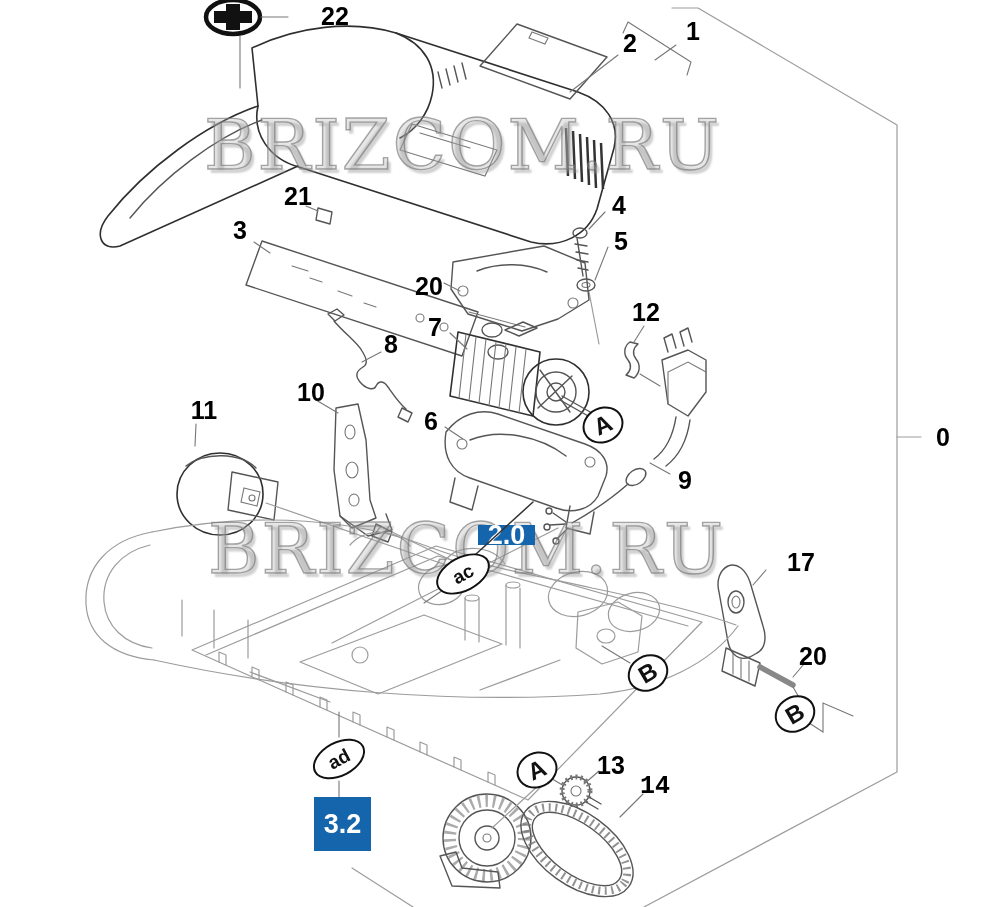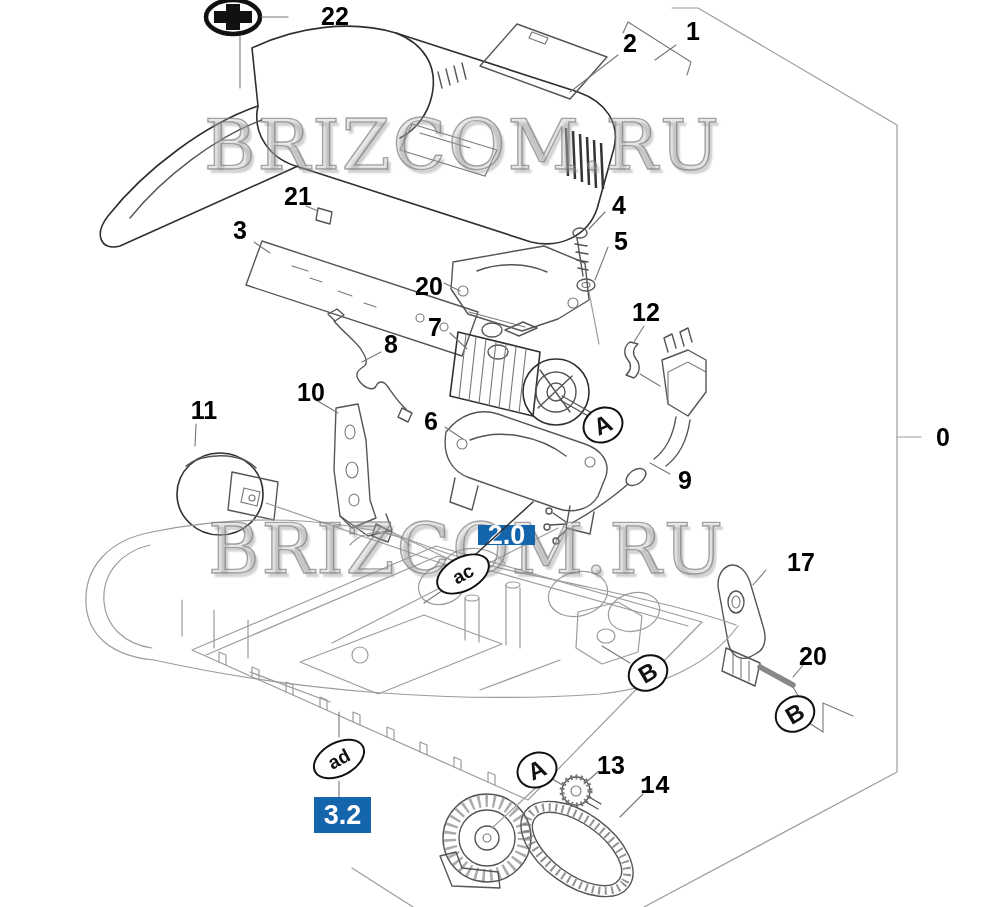--- a/index.html
+++ b/index.html
@@ -229,21 +229,21 @@
     <path d="M533,502 L464,565" stroke="#333" stroke-width="1.5" fill="none" stroke-linecap="round"></path>
     <path d="M446,588 L424,603" stroke="#777" stroke-width="1.1" fill="none" stroke-linecap="round"></path>
   </svg>
 
   <div id="wm-layer">
       <div class="wm" style="left: 204px; top: 104px;">BRIZCOM.RU</div>
       <div class="wm" style="left: 208px; top: 508px;">BRIZCOM.RU</div>
     </div>
   <div id="badge-layer">
       <div class="badge" style="left: 478px; top: 525px; width: 57px; height: 20px; background: rgb(21, 101, 173);">2.0</div>
-      <div class="badge" style="left: 314px; top: 797px; width: 57px; height: 36px; background: rgb(21, 101, 173);">3.2</div>
+      <div class="badge" style="left: 314px; top: 797px; width: 57px; height: 54px; background: rgb(21, 101, 173);">3.2</div>
     </div>
   <div id="label-layer">
       <div class="part-label" style="left: 307px; top: 16px; margin-left: 28px;">22</div>
       <div class="part-label" style="left: 630px; top: 43px;">2</div>
       <div class="part-label" style="left: 693px; top: 31px;">1</div>
       <div class="part-label" style="left: 298px; top: 196px;">21</div>
       <div class="part-label" style="left: 240px; top: 230px;">3</div>
       <div class="part-label" style="left: 619px; top: 205px;">4</div>
       <div class="part-label" style="left: 621px; top: 241px;">5</div>
       <div class="part-label" style="left: 429px; top: 286px;">20</div>

